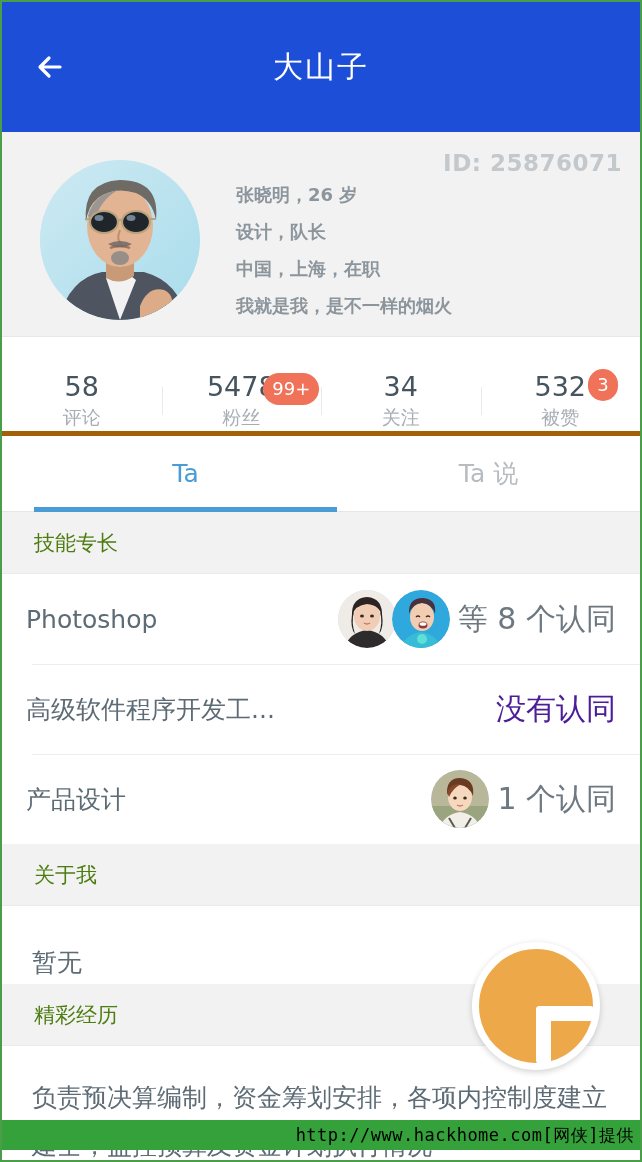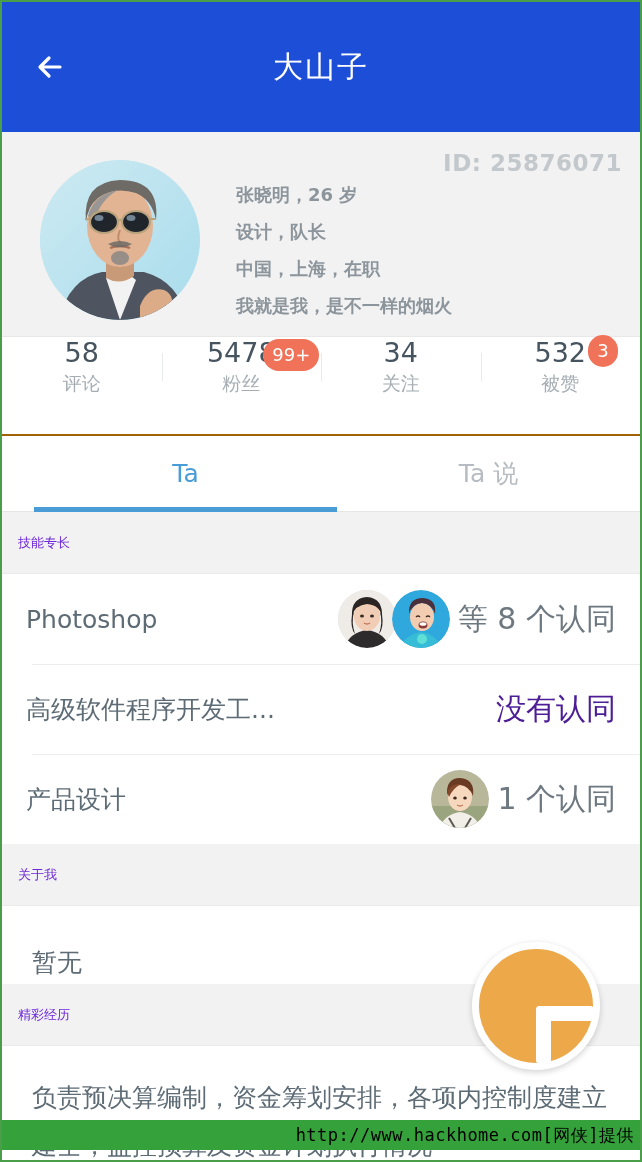--- a/index.html
+++ b/index.html
@@ -89,23 +89,23 @@
     font-size: 23px;
     color: #c2c8cc;
     letter-spacing: 0.5px;
   }
 
   
   .stats {
     background: #ffffff;
     height: 100px;
     display: flex;
-    align-items: flex-start;
+    align-items: flex-end;
     border-top: 1px solid #e8e8e8;
-    border-bottom: 2px solid #a16207;
+    border-bottom: 5px solid #a16207;
   }
   .stat {
     position: relative;
     flex: 1;
     text-align: center;
     cursor: pointer;
   }
   .stat + .stat::before {
     content: "";
     position: absolute;
@@ -170,23 +170,23 @@
     height: 5px;
     background: #4a9cd6;
   }
 
   
   .section-head {
     background: #f2f2f2;
     height: 62px;
     display: flex;
     align-items: center;
-    padding-left: 16px;
-    font-size: 13px;
-    color: #6d28d9;
+    padding-left: 32px;
+    font-size: 21px;
+    color: #4d7c0f;
     border-bottom: 1px solid #eaeaea;
   }
 
   
   .list { background: #ffffff; }
   .row {
     position: relative;
     height: 90px;
     display: flex;
     align-items: center;

